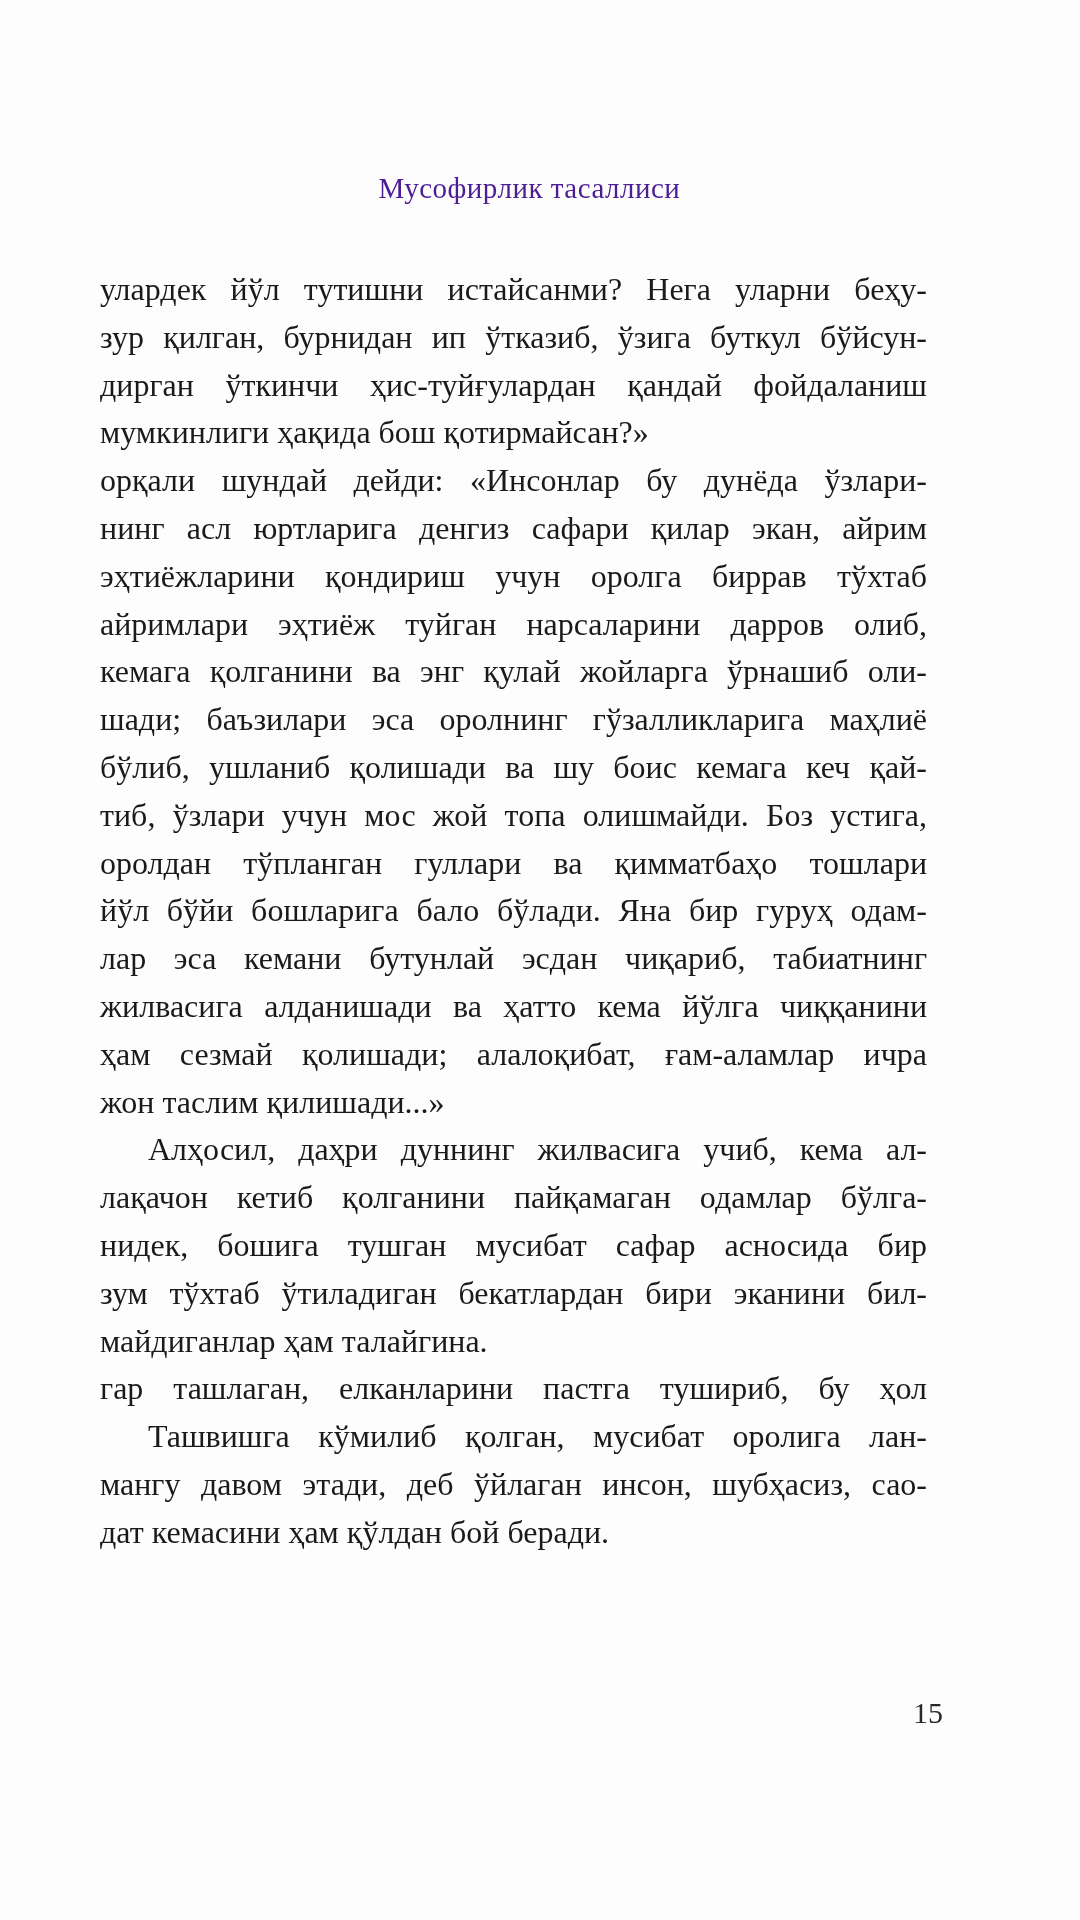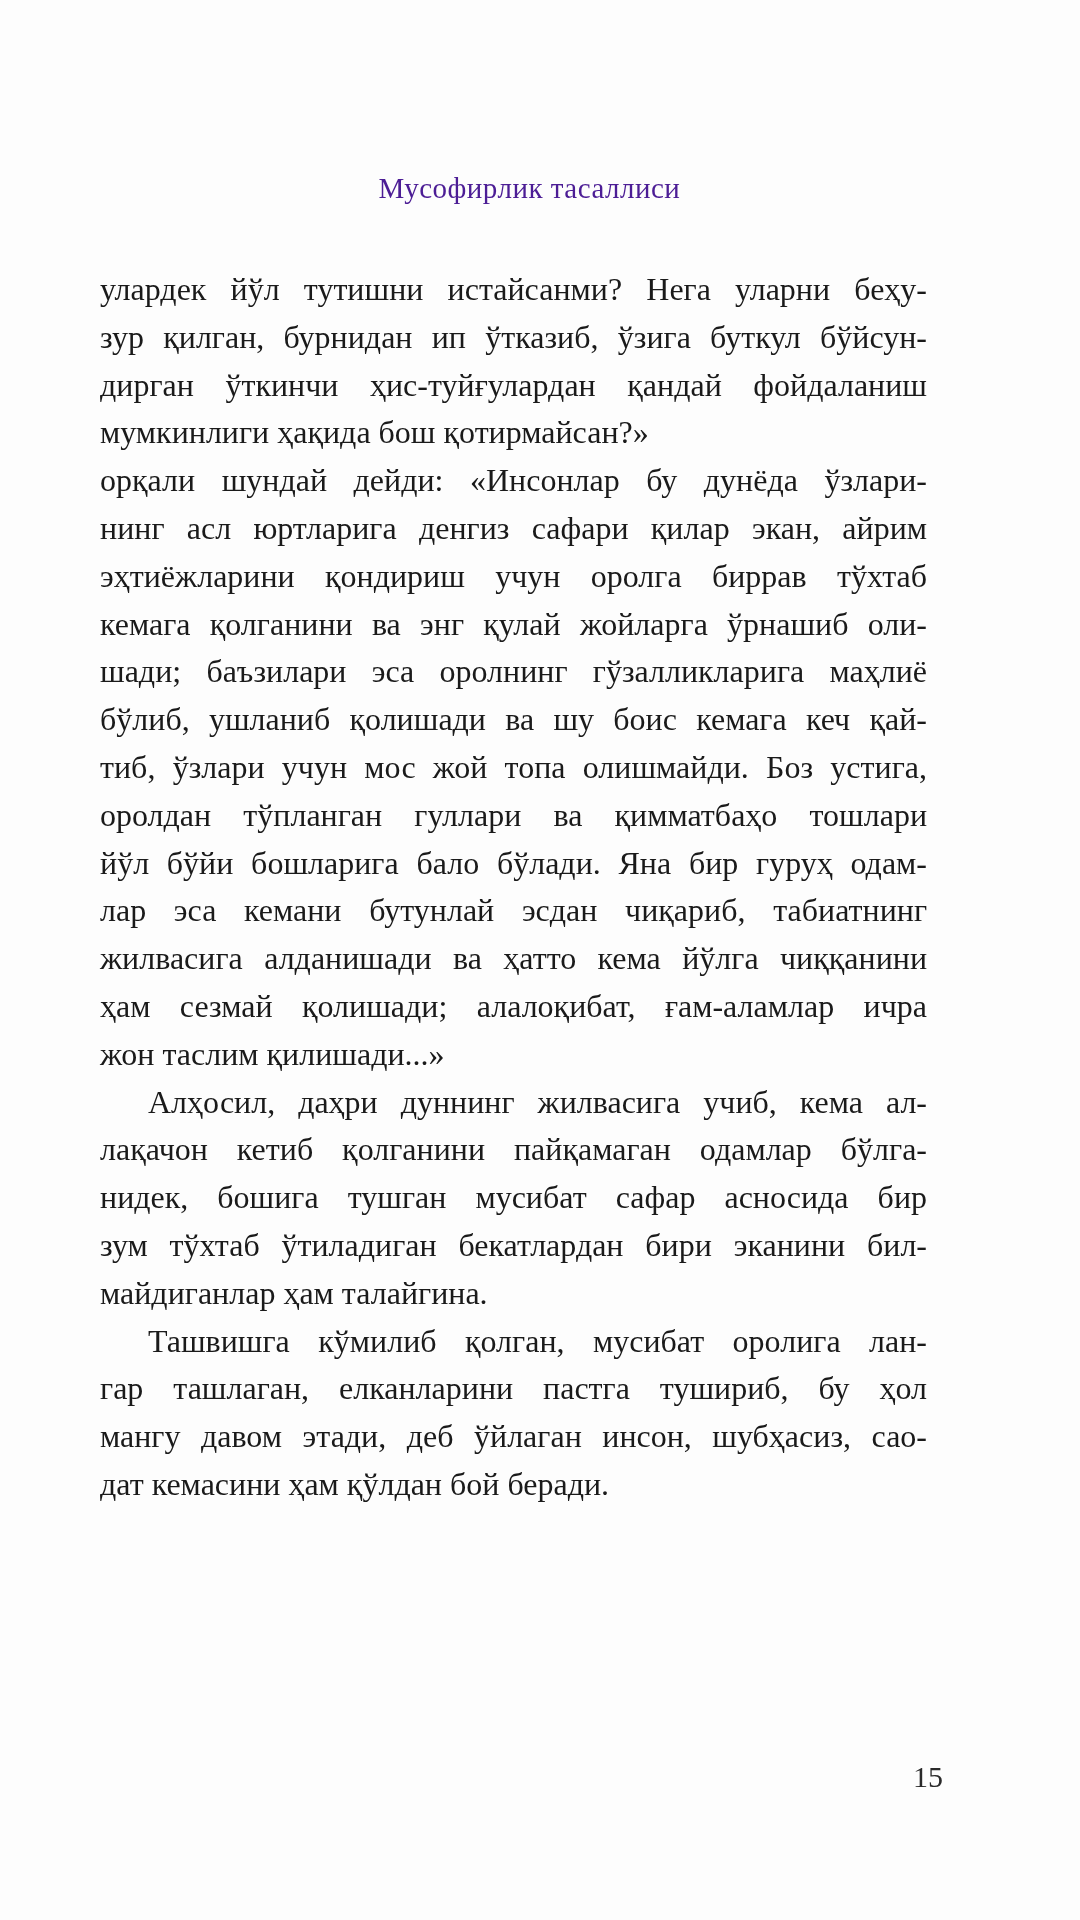--- a/index.html
+++ b/index.html
@@ -45,56 +45,57 @@
   }
   .line.last {
     text-align-last: left;
   }
   .line.indent {
     text-indent: 48px;
   }
   .page-number {
     position: absolute;
     left: 116px;
-    top: 1760px;
+    top: 1696px;
     width: 827px;
     text-align: right;
     font-size: 30px;
     color: #2a2a2a;
   }
 </style>
 </head>
 <body>
 
 <div class="page">
   <div class="running-header">Мусофирлик тасаллиси</div>
 
   <div class="body-text">
       <div class="line">улардек йўл тутишни истайсанми? Нега уларни беҳу-</div>
       <div class="line">зур қилган, бурнидан ип ўтказиб, ўзига буткул бўйсун-</div>
       <div class="line">дирган ўткинчи ҳис-туйғулардан қандай фойдаланиш</div>
       <div class="line last">мумкинлиги ҳақида бош қотирмайсан?»</div>
       <div class="line">орқали шундай дейди: «Инсонлар бу дунёда ўзлари-</div>
       <div class="line">нинг асл юртларига денгиз сафари қилар экан, айрим</div>
       <div class="line">эҳтиёжларини қондириш учун оролга биррав тўхтаб</div>
+      <div class="line">айримлари эҳтиёж туйган нарсаларини дарров олиб,</div>
       <div class="line">кемага қолганини ва энг қулай жойларга ўрнашиб оли-</div>
       <div class="line">шади; баъзилари эса оролнинг гўзалликларига маҳлиё</div>
       <div class="line">бўлиб, ушланиб қолишади ва шу боис кемага кеч қай-</div>
       <div class="line">тиб, ўзлари учун мос жой топа олишмайди. Боз устига,</div>
       <div class="line">оролдан тўпланган гуллари ва қимматбаҳо тошлари</div>
       <div class="line">йўл бўйи бошларига бало бўлади. Яна бир гуруҳ одам-</div>
       <div class="line">лар эса кемани бутунлай эсдан чиқариб, табиатнинг</div>
       <div class="line">жилвасига алданишади ва ҳатто кема йўлга чиққанини</div>
       <div class="line">ҳам сезмай қолишади; алалоқибат, ғам-аламлар ичра</div>
       <div class="line last">жон таслим қилишади...»</div>
       <div class="line indent">Алҳосил, даҳри дуннинг жилвасига учиб, кема ал-</div>
       <div class="line">лақачон кетиб қолганини пайқамаган одамлар бўлга-</div>
       <div class="line">нидек, бошига тушган мусибат сафар асносида бир</div>
       <div class="line">зум тўхтаб ўтиладиган бекатлардан бири эканини бил-</div>
       <div class="line last">майдиганлар ҳам талайгина.</div>
+      <div class="line">гар ташлаган, елканларини пастга тушириб, бу ҳол</div>
       <div class="line indent">Ташвишга кўмилиб қолган, мусибат оролига лан-</div>
-      <div class="line">гар ташлаган, елканларини пастга тушириб, бу ҳол</div>
       <div class="line">мангу давом этади, деб ўйлаган инсон, шубҳасиз, сао-</div>
       <div class="line last">дат кемасини ҳам қўлдан бой беради.</div>
     </div>
 
   <div class="page-number">15</div>
 </div>
 
 </body></html>

